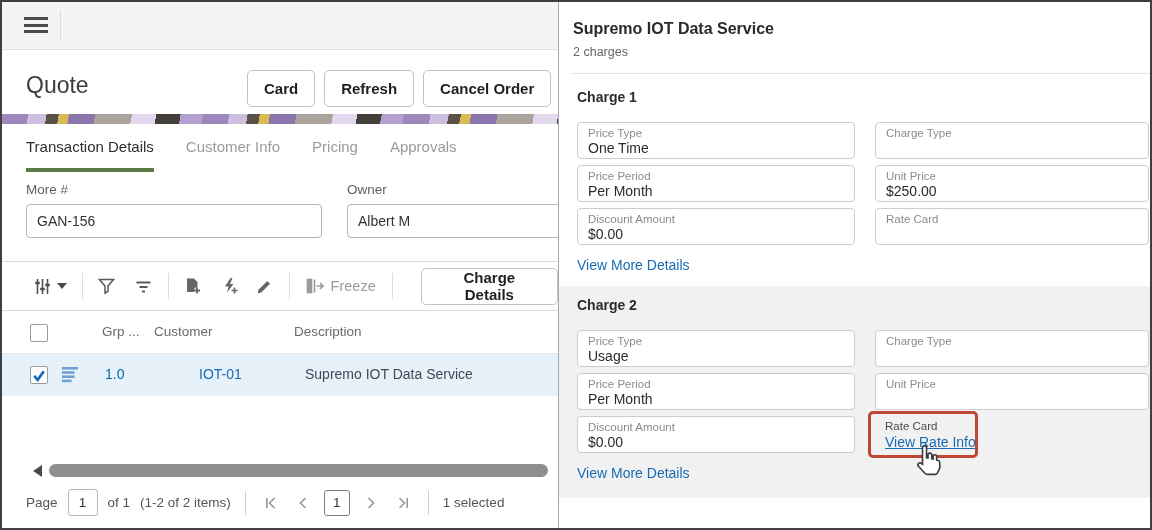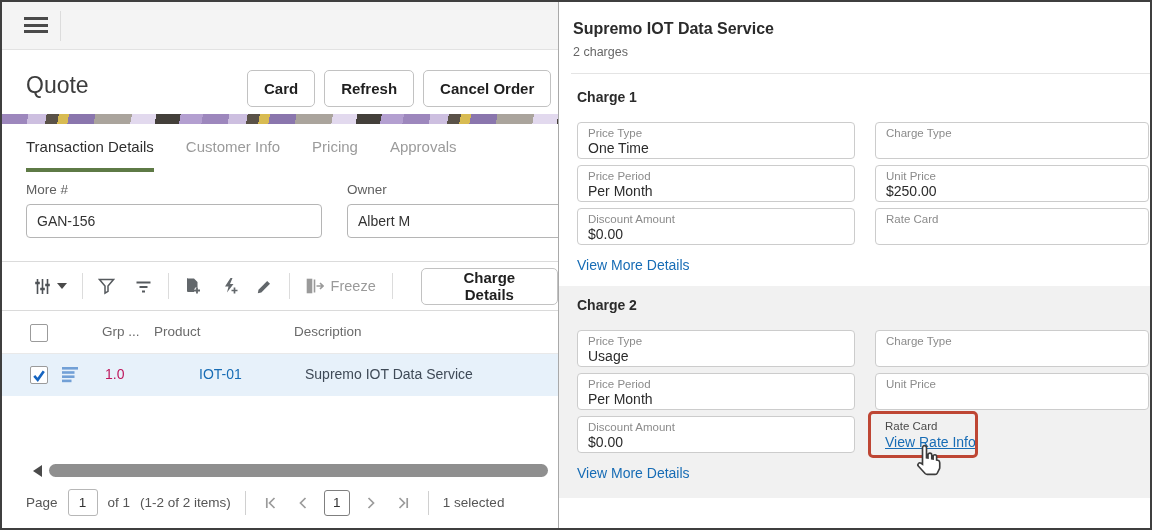--- a/index.html
+++ b/index.html
@@ -40,21 +40,21 @@
   .tb-sep { width:1px; height:26px; background:#dcdcdc; margin:0 12px; }
   .freeze-group { display:flex; align-items:center; gap:7px; color:#9a9a9a; font-size:14.5px; margin:0 4px; cursor:default; }
   .charge-details-btn { margin-left:16px; height:37px; padding:0 18px; background:#fff; border:1px solid #c2c2c2;
       border-radius:5px; font-family:"Liberation Sans", sans-serif; font-size:15px; font-weight:700; color:#1f1f1f; cursor:pointer; }
 
   .grid-header { position:relative; height:44px; border-top:1px solid #dadada; border-bottom:1px solid #e9e9e9; }
   .grid-header .hdr { position:absolute; top:13px; font-size:13.5px; color:#6a6a6a; }
   .checkbox { width:18px; height:18px; background:#fff; border:1px solid #9b9b9b; border-radius:2px;
               display:inline-flex; align-items:center; justify-content:center; cursor:pointer; }
   .grid-row { position:relative; height:42px; background:#e7f1fa; }
-  .cell { position:absolute; top:12px; font-size:14px; color:#be185d; }
+  .cell { position:absolute; top:12px; font-size:14px; color:#0369a1; }
   .link { color:#176cb5; cursor:pointer; }
 
   .hscrollbar { position:absolute; left:0; top:460px; width:556px; height:18px; }
   .scroll-arrow { position:absolute; left:31px; top:3px; width:0; height:0;
       border-top:6px solid transparent; border-bottom:6px solid transparent; border-right:9px solid #4a4a4a; cursor:pointer; }
   .scroll-thumb { position:absolute; left:47px; top:2px; width:499px; height:13px; background:#8f8f8f; border-radius:7px; cursor:grab; }
 
   .pagination { position:absolute; left:24px; top:487px; display:flex; align-items:center; gap:10px; font-size:13.5px; color:#555; }
   .page-input { width:30px; height:27px; border:1px solid #b7b7b7; border-radius:3px; text-align:center;
                 font-family:"Liberation Sans", sans-serif; font-size:13.5px; color:#333; }
@@ -190,21 +190,21 @@
           </svg>
         <span>Freeze</span>
       </span>
       <span class="tb-sep"></span>
       <button class="charge-details-btn">Charge Details</button>
     </div>
 
     <div class="grid-header">
       <span class="checkbox" style="position:absolute; left:28px; top:13px;"></span>
       <span class="hdr" style="left:100px;">Grp ...</span>
-      <span class="hdr" style="left:152px;">Product</span>
+      <span class="hdr" style="left:152px;">Customer</span>
       <span class="hdr" style="left:292px;">Description</span>
     </div>
 
     <div class="grid-row">
       <span class="checkbox" style="position:absolute; left:28px; top:12px;">
         <svg width="14" height="13" viewBox="0 0 16 15">
             <path d="M2.5 8l4 4.5L13.5 2.5" fill="none" stroke="#1564c0" stroke-width="3"></path>
           </svg>
       </span>
       <span style="position:absolute; left:60px; top:13px;">

